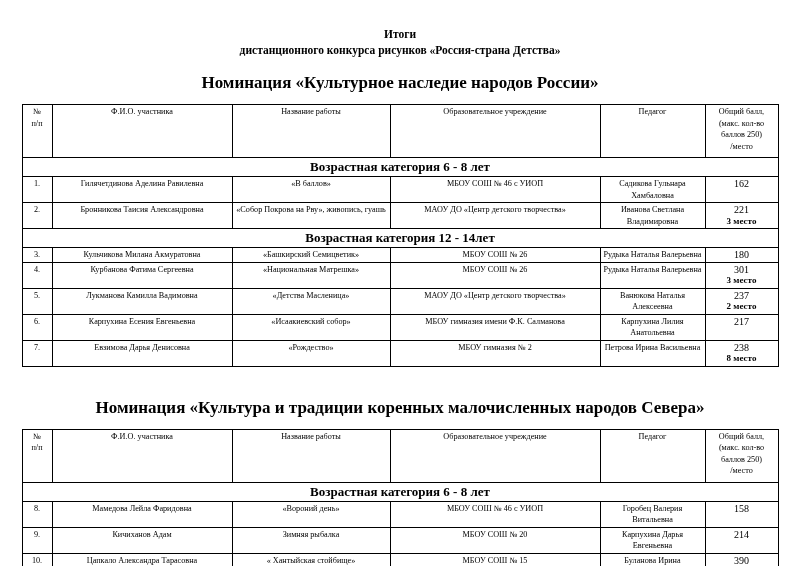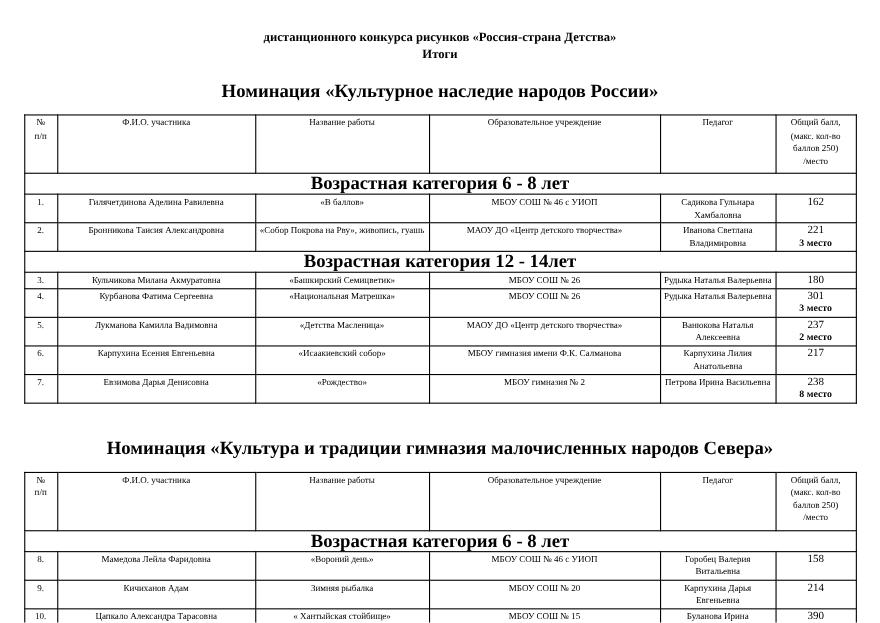--- a/index.html
+++ b/index.html
@@ -72,21 +72,21 @@
   }
   thead td.c-num {
     text-align: center;
   }
   thead td.c-score {
     line-height: 11.5px;
   }
 
   tr.category td {
     font-weight: bold;
-    font-size: 17px;
+    font-size: 13px;
     line-height: 15px;
     text-align: center;
     padding: 1px 2px 2px 2px;
   }
 
   td.num-cell {
     text-align: center;
   }
   td.fio-cell {
     text-align: left;
@@ -108,22 +108,22 @@
 
   .table-wrap-1 { padding-top: 13px; }
   .table-wrap-2 { padding-top: 13px; }
 </style>
 </head>
 <body>
 
 <div class="page">
 
   <div class="title-block">
+    <div class="doc-title">Итоги</div>
     <div class="doc-title">дистанционного  конкурса рисунков «Россия-страна Детства»</div>
-    <div class="doc-title">Итоги</div>
   </div>
 
   <div class="nomination">Номинация «Культурное наследие народов России»</div>
 
   <div class="table-wrap-1">
     <table class="results">
       <colgroup>
         <col class="c-num">
           <col class="c-fio">
           <col class="c-work">
@@ -211,21 +211,21 @@
             <td class="c-inst">МБОУ гимназия № 2</td>
             <td class="c-ped">Петрова Ирина Васильевна</td>
             <td class="c-score score-cell"><span>238</span><span class="place">8 место</span></td>
           </tr>
         </tbody>
     </table>
   </div>
 
   <div class="spacer-1"></div>
 
-  <div class="nomination">Номинация «Культура и традиции гимназия малочисленных народов Севера»</div>
+  <div class="nomination">Номинация «Культура и традиции коренных малочисленных народов Севера»</div>
 
   <div class="table-wrap-2">
     <table class="results">
       <colgroup>
         <col class="c-num">
           <col class="c-fio">
           <col class="c-work">
         <col class="c-inst">
           <col class="c-ped">
           <col class="c-score">

